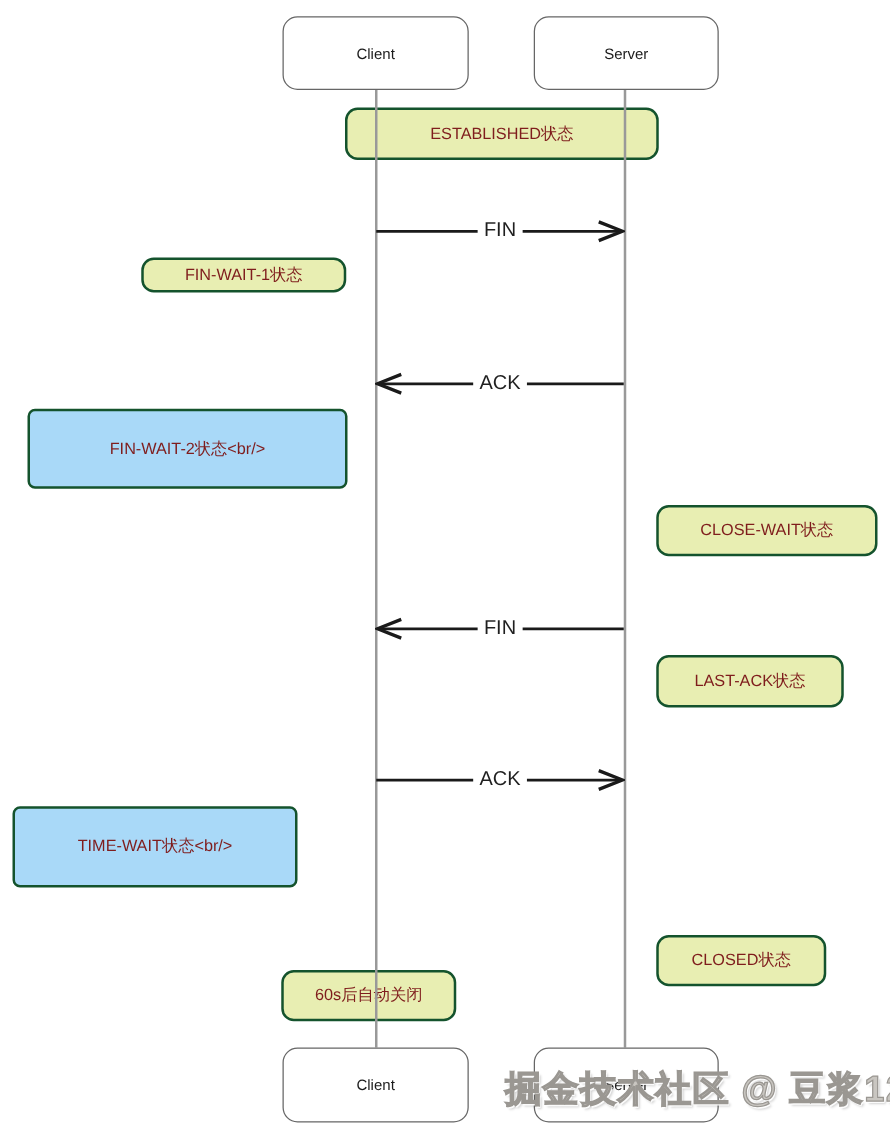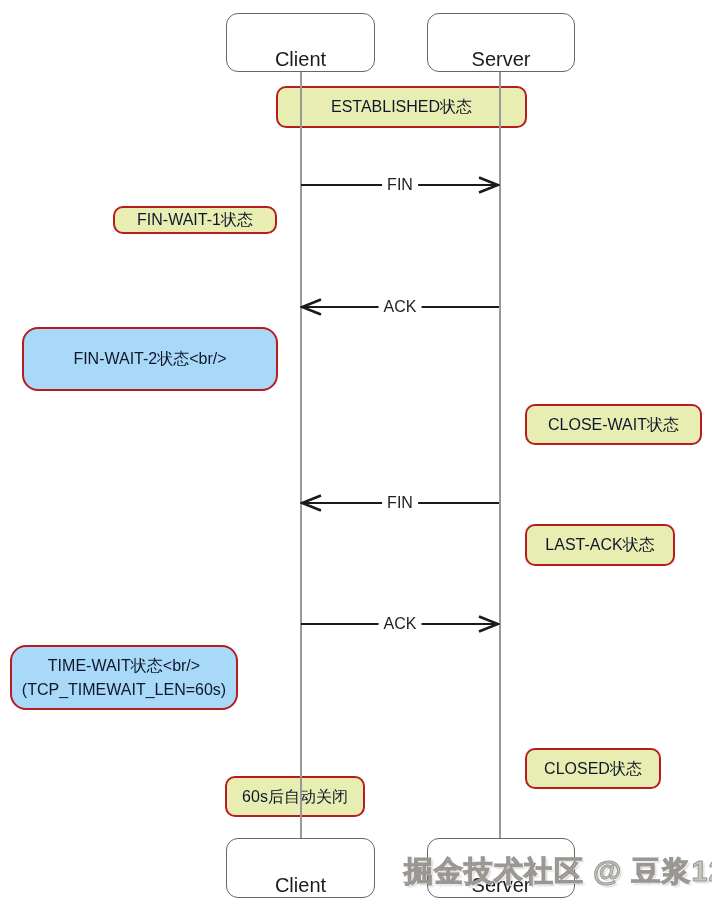--- a/index.html
+++ b/index.html
@@ -17,45 +17,45 @@
     width:2px;
     background:#999999;
     z-index:2;
   }
   
   .actor{
     position:absolute;
     background:#ffffff;
     border:1.5px solid #666666;
     border-radius:12px;
-    display:flex;align-items:flex-end;justify-content:center;
-    font-size:20px;
+    display:flex;align-items:center;justify-content:center;
+    font-size:12px;
     color:#1b1b1b;
     z-index:4;
     box-sizing:border-box;
   }
   
   .note{
     position:absolute;
-    border:2px solid #b91c1c;
+    border:2px solid #14532d;
     display:flex;flex-direction:column;align-items:center;justify-content:center;
-    font-size:16px;
+    font-size:13px;
     text-align:center;
-    color:#0f172a;
+    color:#7f1d1d;
     z-index:1;
     box-sizing:border-box;
     line-height:1.45;
   }
   .note.yellow{
     background:#e8eeb2;
     border-radius:10px;
   }
   .note.blue{
     background:#a9d9f8;
-    border-radius:16px;
+    border-radius:6px;
   }
   
   .message{
     position:absolute;
     z-index:3;
     text-align:right;
   }
   .message svg{display:block;}
   .msg-label{
     position:absolute;
@@ -101,21 +101,20 @@
   <div class="note yellow" style="left:525px;top:524px;width:150px;height:42px;">
     <span>LAST-ACK状态</span>
   </div>
 
   <div class="note yellow" style="left:525px;top:404px;width:177px;height:41px;">
     <span>CLOSE-WAIT状态</span>
   </div>
 
   <div class="note blue" style="left:10px;top:645px;width:228px;height:65px;">
     <span>TIME-WAIT状态&lt;br/&gt;</span>
-    <span>(TCP_TIMEWAIT_LEN=60s)</span>
   </div>
 
   <div class="note yellow" style="left:525px;top:748px;width:136px;height:41px;">
     <span>CLOSED状态</span>
   </div>
 
   <div class="note yellow" style="left:225px;top:776px;width:140px;height:41px;">
     <span>60s后自动关闭</span>
   </div>
 

